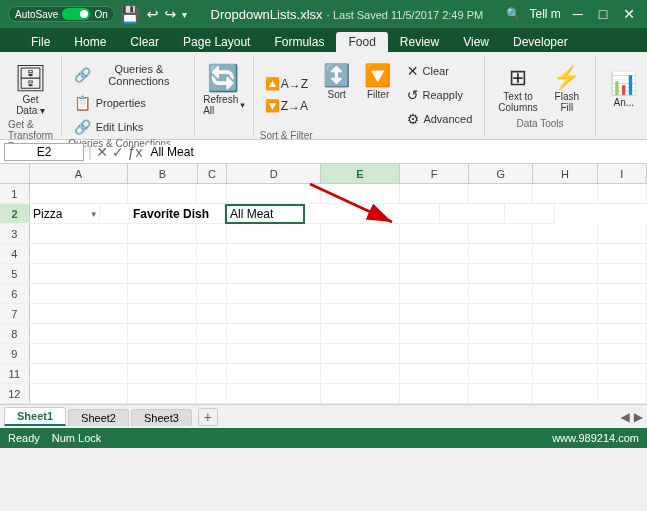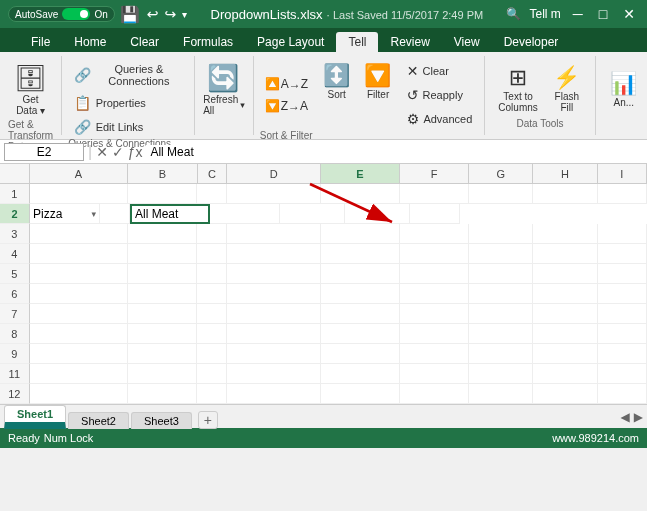--- a/index.html
+++ b/index.html
@@ -211,21 +211,21 @@
       padding: 2px 12px;
       border: 1px solid #ccc;
       border-bottom: none;
       background: #ddd;
       font-size: 11px;
       cursor: pointer;
       border-radius: 3px 3px 0 0;
     }
     .sheet-tab.active {
       background: white;
-      border-bottom: 7px solid #0f766e;
+      border-bottom: 2px solid #0f766e;
       color: #217346;
       font-weight: bold;
     }
     .add-sheet-btn {
       width: 20px;
       height: 18px;
       border: 1px solid #ccc;
       background: #f0f0f0;
       border-radius: 3px;
       cursor: pointer;
@@ -292,23 +292,23 @@
     <button class="win-btn">─</button>
     <button class="win-btn">□</button>
     <button class="win-btn">✕</button>
   </div>
 </div>
 
 <div class="ribbon-tabs">
   <div class="ribbon-tab">File</div>
   <div class="ribbon-tab">Home</div>
   <div class="ribbon-tab">Clear</div>
+  <div class="ribbon-tab">Page Layout</div>
   <div class="ribbon-tab">Formulas</div>
-  <div class="ribbon-tab">Page Layout</div>
-  <div class="ribbon-tab active">Tell</div>
+  <div class="ribbon-tab active">Food</div>
   <div class="ribbon-tab">Review</div>
   <div class="ribbon-tab">View</div>
   <div class="ribbon-tab">Developer</div>
 </div>
 
 <div class="ribbon">
 
   <div style="display:flex;flex-direction:column;align-items:center;padding:4px 8px;border-right:1px solid #d0d0d0;">
     <div style="flex:1;display:flex;align-items:center;gap:4px;">
       <button class="ribbon-btn">
@@ -461,20 +461,21 @@
         <div class="ss-cell cw-h"></div>
         <div class="ss-cell cw-i"></div>
       </div>
       <div class="ss-row">
         <div class="row-num active">2</div>
         <div class="ss-cell cw-b has-dropdown">
           <span>Pizza</span>
           <span class="dropdown-arrow">▾</span>
         </div>
         <div class="ss-cell cw-c"></div>
+        <div class="ss-cell cw-d bold">Favorite Dish</div>
         <div class="ss-cell cw-e active">All Meat</div>
         <div class="ss-cell cw-f"></div>
         <div class="ss-cell cw-g"></div>
         <div class="ss-cell cw-h"></div>
         <div class="ss-cell cw-i"></div>
       </div>
       <div class="ss-row">
         <div class="row-num">3</div>
         <div class="ss-cell cw-a"></div>
         <div class="ss-cell cw-b"></div>
@@ -592,20 +593,20 @@
     <div class="sheet-tab">Sheet3</div>
     <div class="add-sheet-btn">+</div>
   </div>
   <div style="flex:1;display:flex;justify-content:flex-end;align-items:center;gap:4px;padding-right:4px;">
     <span style="cursor:pointer;color:#666;">◀</span>
     <span style="cursor:pointer;color:#666;">▶</span>
   </div>
 </div>
 
 <div class="status-bar">
-  <div style="display:flex;gap:4px;">
+  <div style="display:flex;gap:12px;">
     <span>Ready</span>
     <span>Num Lock</span>
   </div>
   <div style="display:flex;gap:8px;align-items:center;">
     <span>www.989214.com</span>
   </div>
 </div>
 
 </body></html>

